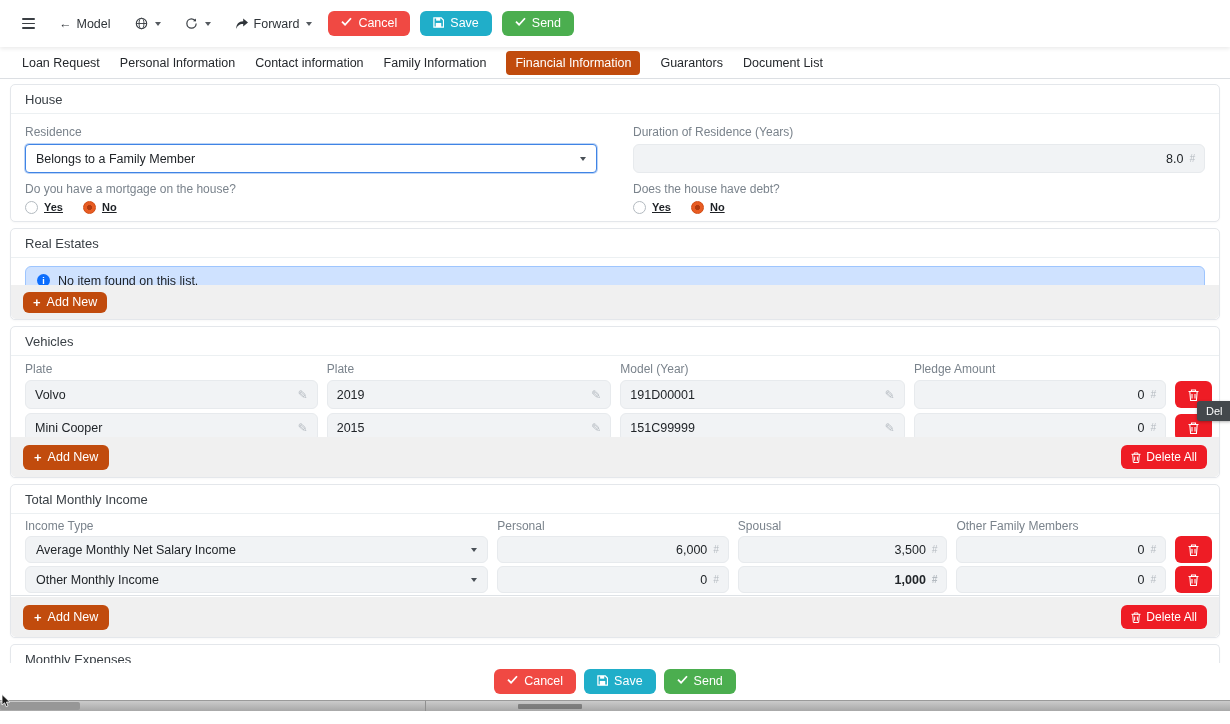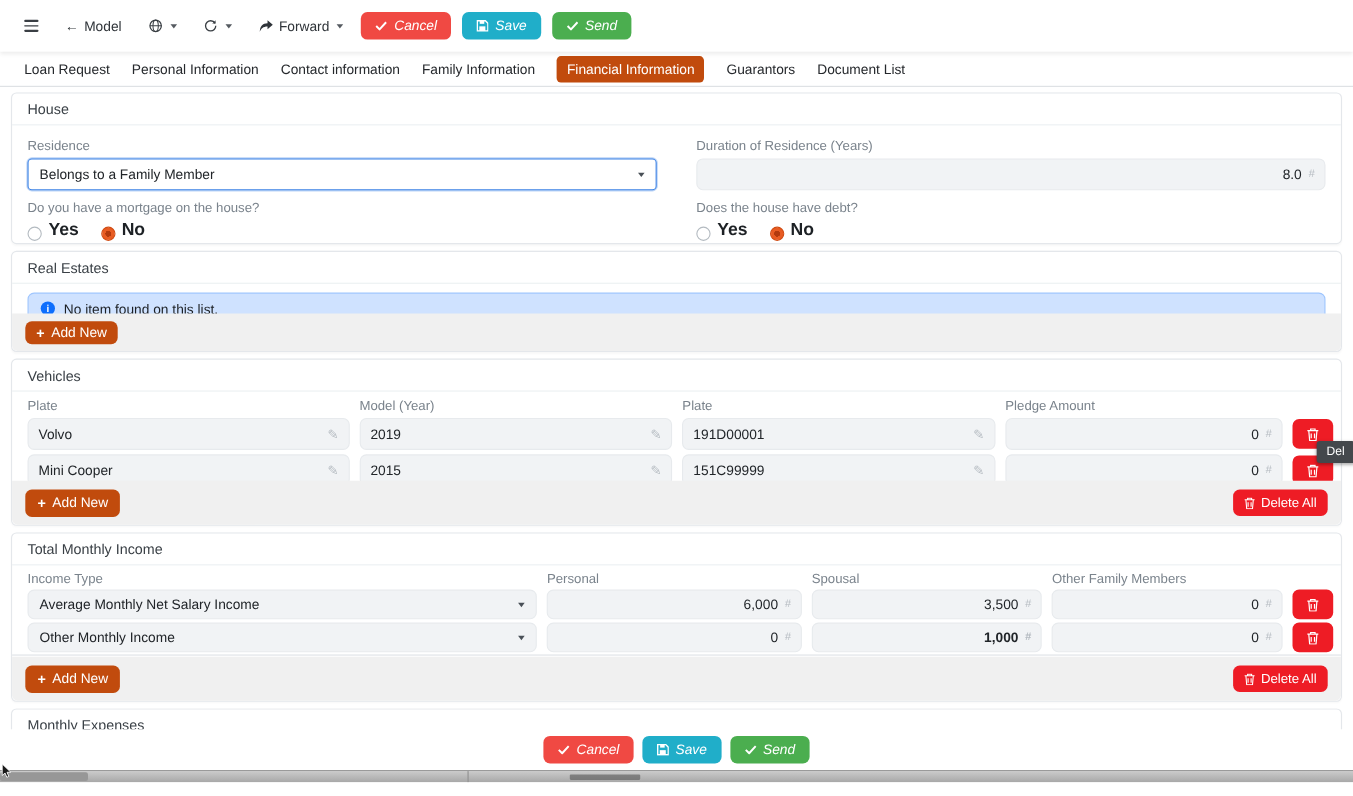--- a/index.html
+++ b/index.html
@@ -14,22 +14,22 @@
 
   
   .toolbar{height:47px;display:flex;align-items:center;gap:8px;padding:0 14px;background:#fff;
     box-shadow:0 2px 4px rgba(0,0,0,.08);position:relative;z-index:20;}
   .icon-btn,.tool-btn{background:none;border:none;cursor:pointer;display:flex;align-items:center;gap:5px;
     font-family:inherit;font-size:12.5px;color:#2f3439;padding:6px 8px;}
   .hamburger{display:inline-flex;flex-direction:column;gap:3px;}
   .hamburger i{display:block;width:13px;height:1.6px;background:#3a3f44;border-radius:1px;}
   .chev{width:0;height:0;border-left:3.5px solid transparent;border-right:3.5px solid transparent;
     border-top:4px solid #555a60;display:inline-block;margin-left:2px;}
-  .btn{border:none;cursor:pointer;display:flex;align-items:center;gap:6px;color:#fff;
-    font-family:inherit;font-size:12.5px;padding:6px 13px;border-radius:6px;line-height:1;font-style:italic;}
+  .btn{border:none;cursor:pointer;display:flex;align-items:flex-start;gap:6px;color:#fff;
+    font-family:inherit;font-size:12.5px;padding:6px 13px;border-radius:6px;line-height:1;}
   .btn.red{background:var(--cancel);}
   .btn.teal{background:var(--save);margin-left:2px;}
   .btn.green{background:var(--send);margin-left:2px;}
   .btn svg,.tool-btn svg{display:block;}
 
   
   .tabs{height:32px;display:flex;align-items:center;gap:20px;padding:0 22px;border-bottom:1px solid #dcdfe3;
     background:#fff;}
   .tab{font-size:12.5px;color:#25282c;cursor:pointer;white-space:nowrap;}
   .tab.active{background:var(--accent);color:#fff;border-radius:4px;padding:5px 9px;}
@@ -51,21 +51,21 @@
   .gselect{background:var(--input-bg);border:1px solid var(--input-border);border-radius:6px;}
   .input{height:29px;background:var(--input-bg);border:1px solid var(--input-border);border-radius:6px;
     display:flex;align-items:center;padding:0 9px;}
   .input .val{flex:1;font-size:12.5px;color:var(--text);}
   .input .val.right{text-align:right;}
   .hash{color:#b4bac0;font-size:10px;margin-left:6px;font-style:italic;}
   .pencil{color:#b4bac0;font-size:12px;margin-left:6px;line-height:1;}
 
   
   .radios{display:flex;gap:20px;align-items:center;margin-top:2px;}
-  .radio{display:inline-flex;align-items:flex-end;gap:6px;cursor:pointer;font-size:16px;color:#1d2125;font-weight:600;}
+  .radio{display:inline-flex;align-items:flex-start;gap:6px;cursor:pointer;font-size:11px;color:#1d2125;font-weight:600;text-decoration:underline;}
   .radio i{width:13px;height:13px;border-radius:50%;border:1px solid #b3bac0;background:#fff;display:inline-block;}
   .radio.checked i{border-color:#d14b12;background:radial-gradient(circle,#b23a0e 0 34%,#e85c23 35% 100%);}
 
   
   .house-grid{display:grid;grid-template-columns:1fr 1fr;column-gap:36px;row-gap:9px;padding:11px 14px 0;}
 
   
   .alert{margin:8px 14px 6px;height:29px;background:var(--info-bg);border:1px solid var(--info-border);
     border-radius:6px;display:flex;align-items:center;gap:8px;padding:0 11px;font-size:12.5px;color:#1c2025;}
   .info-ic{width:13px;height:13px;border-radius:50%;background:var(--info-icon);color:#fff;font-size:9px;
@@ -231,22 +231,22 @@
       <span>Add New</span>
     </button>
     <span></span>
   </div>
 </section>
 
 <section class="card" style="top:326px;height:152px;">
   <div class="card-title">Vehicles</div>
   <div class="vgrid thead">
     <span>Plate</span>
+    <span>Plate</span>
     <span>Model (Year)</span>
-    <span>Plate</span>
     <span>Pledge Amount</span>
     <span></span>
   </div>
   <div class="vgrid trow">
     <div class="input">
         <span class="val">Volvo</span>
         <span class="pencil">✎</span>
       </div>
     <div class="input">
         <span class="val">2019</span>

